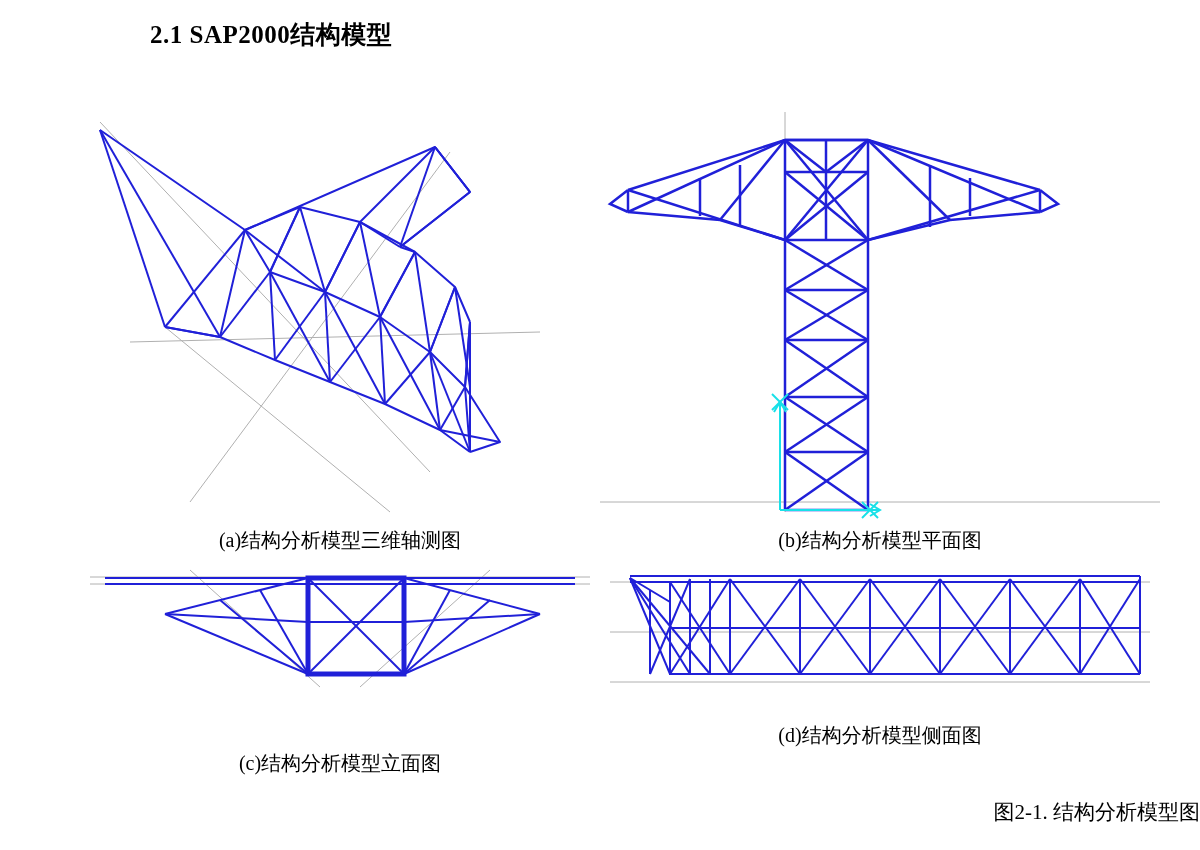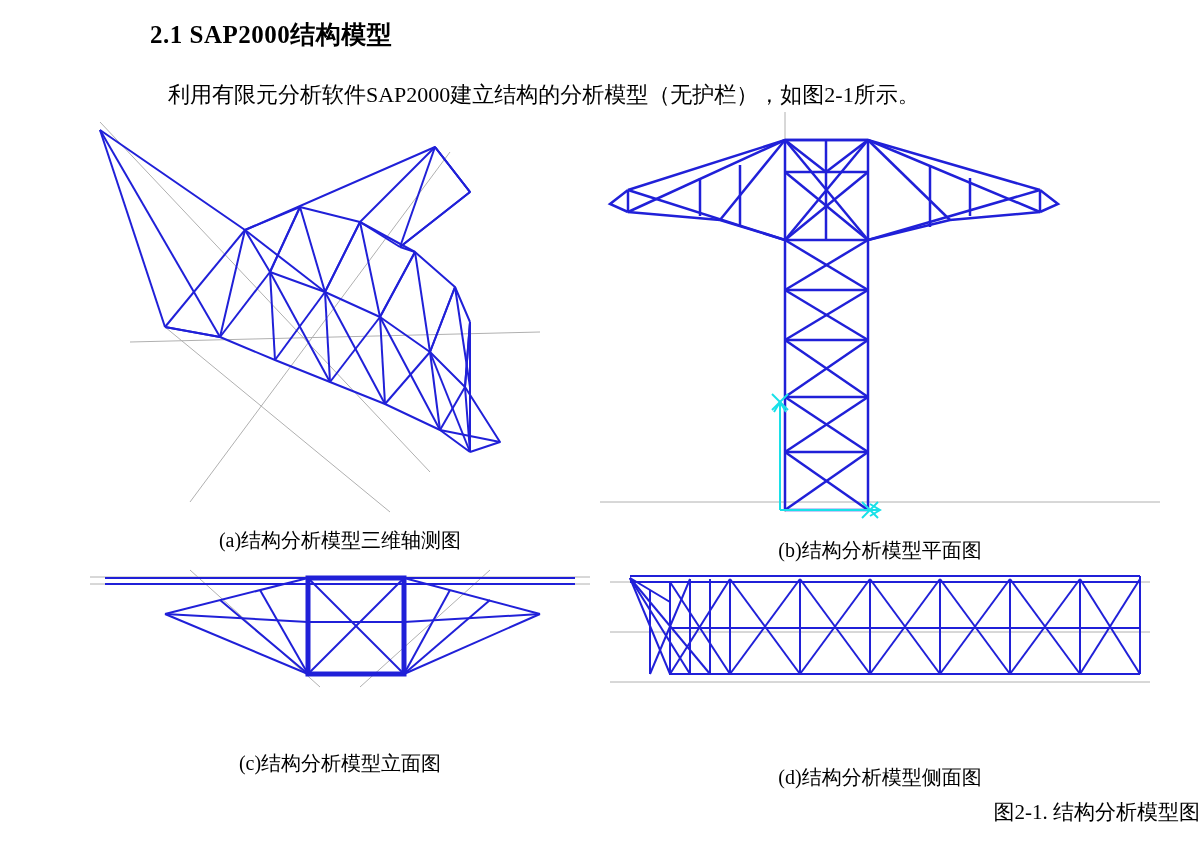--- a/index.html
+++ b/index.html
@@ -53,41 +53,40 @@
   .fig svg { display: block; width: 100%; height: 100%; }
 
   .caption {
     position: absolute;
     width: 100%;
     text-align: center;
     font-size: 20px;
     white-space: nowrap;
   }
   .cap-a { left: 70px;  top: 415px; width: 540px; }
-  .cap-b { left: 600px; top: 415px; width: 560px; margin-top: 10px; }
+  .cap-b { left: 600px; top: 415px; width: 560px; }
   .cap-c { left: 70px;  top: 630px; width: 540px; margin-top: 8px; }
-  .cap-d { left: 600px; top: 652px; width: 560px; }
+  .cap-d { left: 600px; top: 610px; width: 560px; }
 
   .figure-caption {
     position: absolute;
     left: 0;
     top: 798px;
     width: 1200px;
     text-align: right;
     font-size: 21px;
   }
 </style>
 </head>
 <body>
 
 <div class="page">
 
   <div class="section-title">2.1 SAP2000结构模型</div>
 
-  <div class="body-text">利用有限元分析软件SAP2000建立结构的分析模型（无护栏），如图2-1所示。</div>
 
   <div class="figure-grid">
 
     <div class="fig fig-a">
       <svg viewBox="0 0 540 410" preserveAspectRatio="xMidYMid meet">
         <g stroke="#b0b0b0" stroke-width="1" fill="none">
           <line x1="30" y1="10" x2="360" y2="360"></line>
           <line x1="120" y1="390" x2="380" y2="40"></line>
           <line x1="60" y1="230" x2="470" y2="220"></line>
           <line x1="95" y1="215" x2="320" y2="400"></line>

